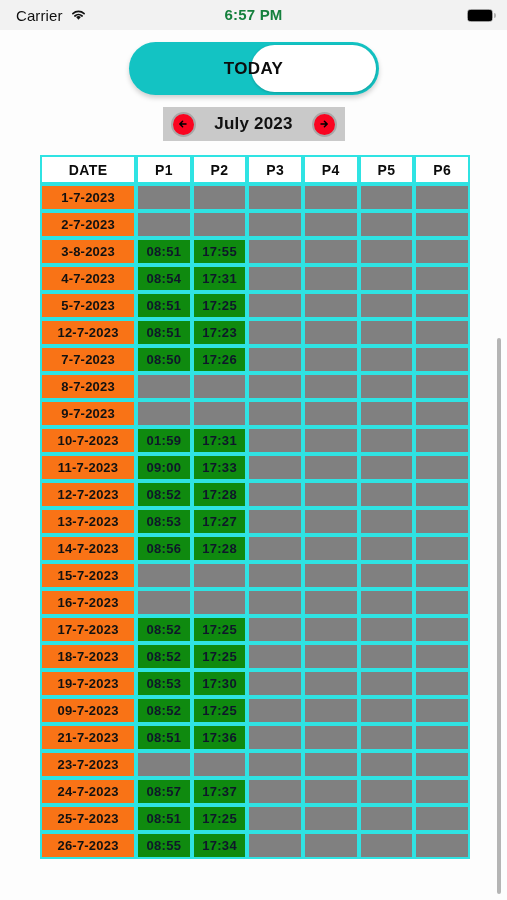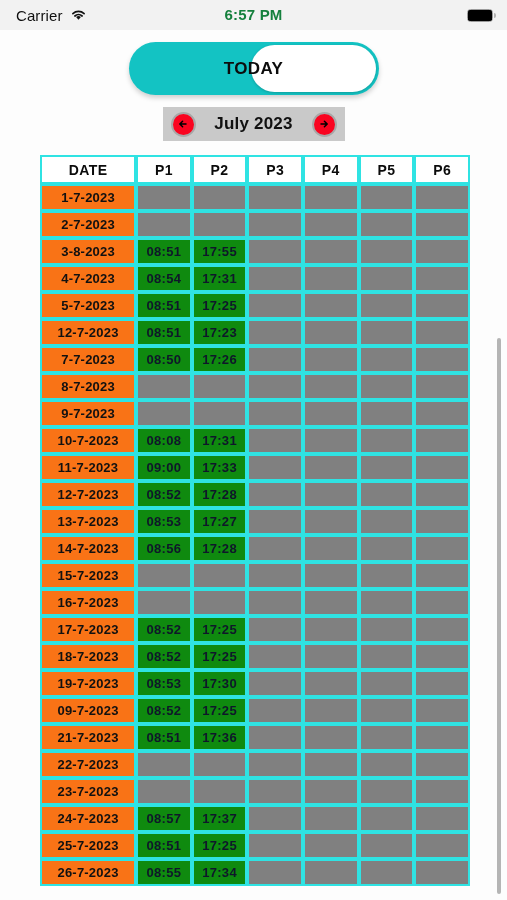--- a/index.html
+++ b/index.html
@@ -244,21 +244,21 @@
             <td class="date-cell">9-7-2023</td>
             <td class="empty"></td>
             <td class="empty"></td>
             <td class="empty"></td>
             <td class="empty"></td>
             <td class="empty"></td>
             <td class="empty"></td>
           </tr>
           <tr>
             <td class="date-cell">10-7-2023</td>
-            <td class="time">08:08</td>
+            <td class="time">01:59</td>
             <td class="time">17:31</td>
             <td class="empty"></td>
             <td class="empty"></td>
             <td class="empty"></td>
             <td class="empty"></td>
           </tr>
           <tr>
             <td class="date-cell">11-7-2023</td>
             <td class="time">09:00</td>
             <td class="time">17:33</td>
@@ -351,29 +351,20 @@
           <tr>
             <td class="date-cell">21-7-2023</td>
             <td class="time">08:51</td>
             <td class="time">17:36</td>
             <td class="empty"></td>
             <td class="empty"></td>
             <td class="empty"></td>
             <td class="empty"></td>
           </tr>
           <tr>
-            <td class="date-cell">22-7-2023</td>
-            <td class="empty"></td>
-            <td class="empty"></td>
-            <td class="empty"></td>
-            <td class="empty"></td>
-            <td class="empty"></td>
-            <td class="empty"></td>
-          </tr>
-          <tr>
             <td class="date-cell">23-7-2023</td>
             <td class="empty"></td>
             <td class="empty"></td>
             <td class="empty"></td>
             <td class="empty"></td>
             <td class="empty"></td>
             <td class="empty"></td>
           </tr>
           <tr>
             <td class="date-cell">24-7-2023</td>

